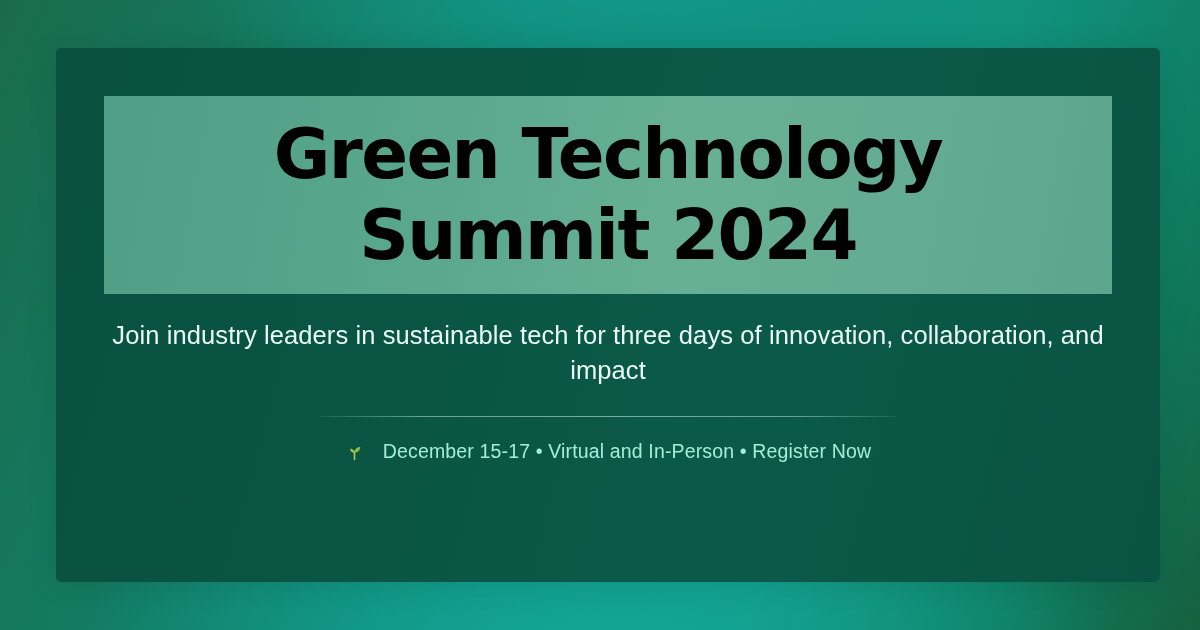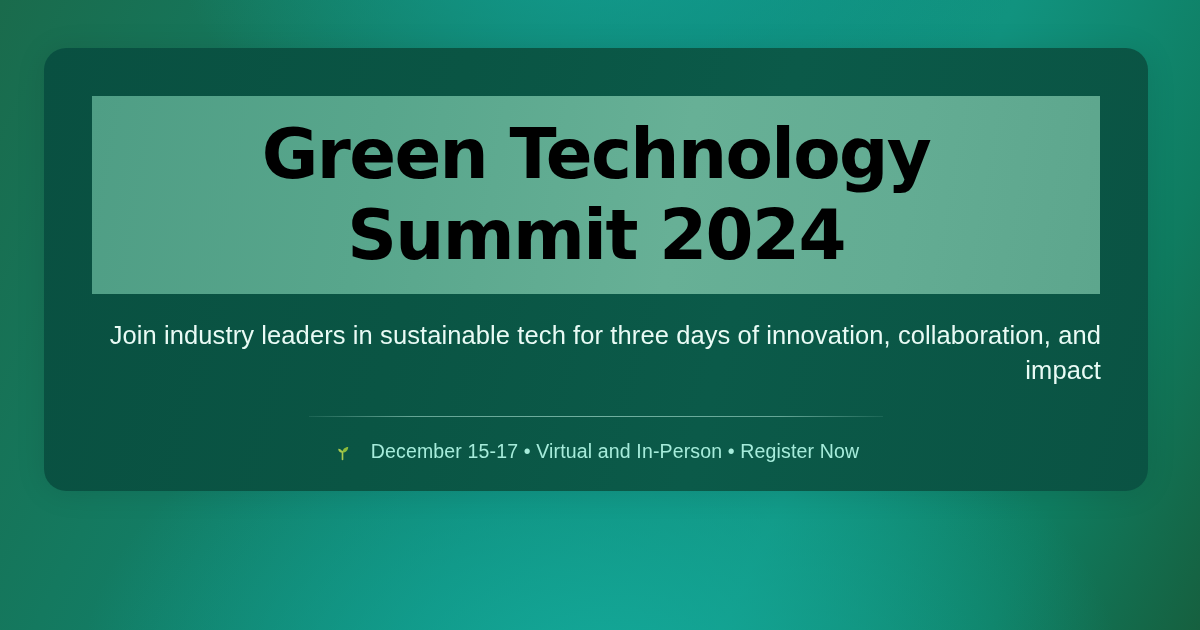--- a/index.html
+++ b/index.html
@@ -23,25 +23,25 @@
     inset: 0;
     background:
       radial-gradient(ellipse 70% 85% at 50% 108%, rgba(20,170,155,0.95) 0%, rgba(20,170,155,0.0) 62%),
       radial-gradient(ellipse 60% 70% at 50% -12%, rgba(18,160,148,0.9) 0%, rgba(18,160,148,0.0) 60%),
       linear-gradient(115deg, #1a6b4c 0%, #14795f 22%, #0e8877 48%, #11937f 68%, #0f7c60 86%, #16603f 100%);
   }
 
   
   .card {
     position: absolute;
-    left: 44px;
+    left: 56px;
     top: 48px;
     width: 1104px;
-    height: 443px;
-    border-radius: 22px;
+    height: 534px;
+    border-radius: 5px;
     background: linear-gradient(105deg, #095041 0%, #0a5544 35%, #0b5a49 62%, #0a5343 100%);
     box-shadow: 0 2px 30px rgba(0,0,0,0.10);
     overflow: hidden;
   }
 
   
   .title-band {
     position: absolute;
     left: 48px;
     top: 48px;
@@ -75,21 +75,21 @@
     flex-direction: column;
     align-items: center;
   }
 
   .subtitle {
     font-family: "Liberation Sans", sans-serif;
     font-weight: 400;
     font-size: 25.5px;
     line-height: 1.38;
     color: #e9fbf5;
-    text-align: right;
+    text-align: center;
     width: 1010px;
     letter-spacing: 0.1px;
   }
 
   .divider {
     width: 574px;
     height: 1px;
     margin-top: 28px;
     background: linear-gradient(90deg,
         rgba(175,230,215,0.10) 0%,

